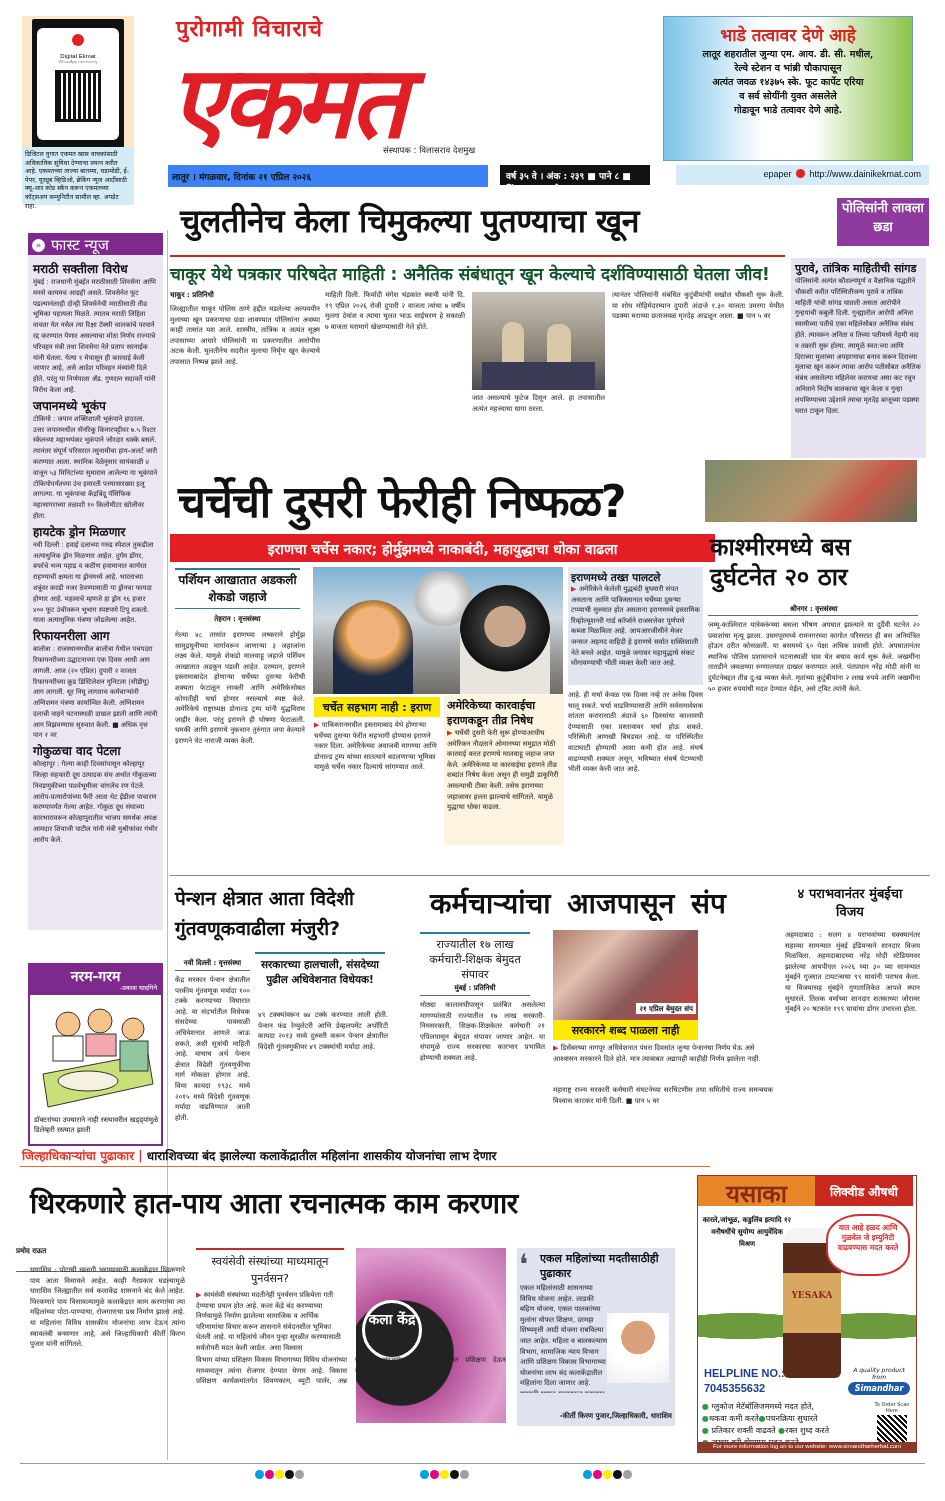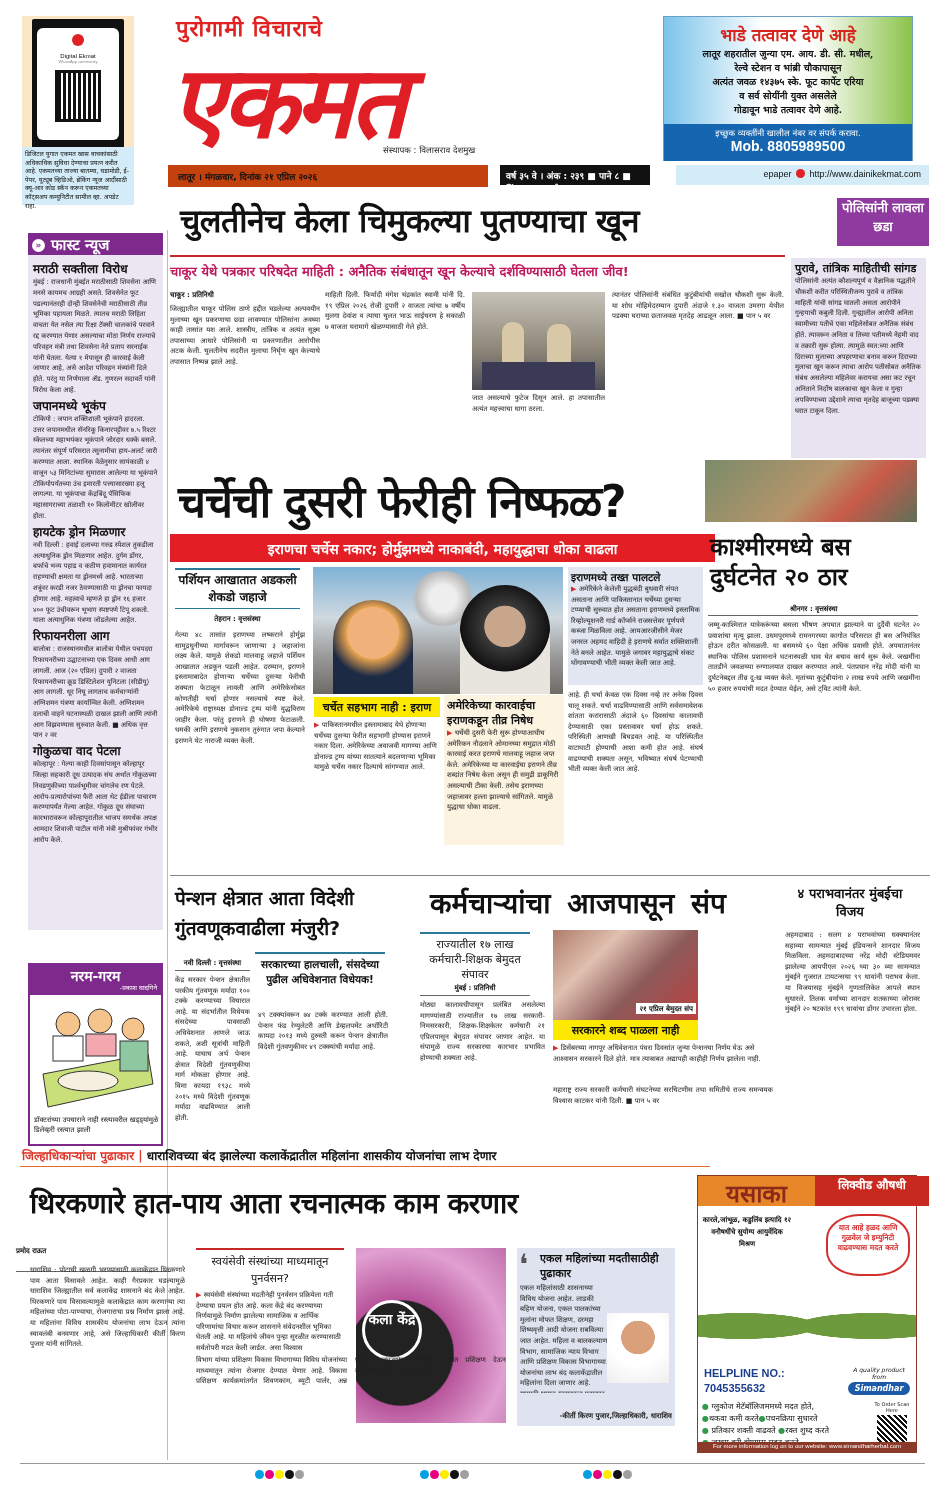--- a/index.html
+++ b/index.html
@@ -10,47 +10,47 @@
 .hb{font-weight:bold;color:#111;font-family:"DejaVu Sans",sans-serif}
 
 #qr-box{left:22px;top:16px;width:112px;height:138px;background:#fbe7c5}
 #qr-inner{left:10px;top:3px;width:92px;height:133px;background:#111;border-radius:2px}
 #qr-card{left:5px;top:9px;width:82px;height:112px;background:#fff;border-radius:6px}
 #qr-caption{left:22px;top:147px;width:112px;height:58px;background:#d4ecf7;padding:3px;font-size:6.3px;line-height:8.6px}
 
 #tagline{left:176px;top:12px;font-size:22px;font-weight:bold;color:#e02222;letter-spacing:1px;font-family:"DejaVu Sans",sans-serif}
 #logo{left:170px;top:52px;font-size:100px;font-weight:bold;color:#e01e26;font-style:italic;letter-spacing:-4px;line-height:100px;font-family:"DejaVu Serif",serif}
 #founder{left:383px;top:144px;font-size:8.5px;color:#222}
-#dateline{left:168px;top:165px;width:320px;height:22px;background:#c2410c;font-size:9px;padding:5px 10px;font-weight:bold}
+#dateline{left:168px;top:165px;width:320px;height:22px;background:#3b82f6;font-size:9px;padding:5px 4px;font-weight:bold}
 #issue{left:500px;top:165px;width:150px;height:20px;background:#111;color:#fff;font-size:9px;padding:4px 6px;font-weight:bold}
 #epaper{left:676px;top:165px;width:253px;height:20px;background:#d4ecf7;font-size:9px;padding:4px 8px;text-align:right;font-family:"Liberation Sans",sans-serif}
 
 #rent-ad{left:663px;top:16px;width:250px;height:145px;border:1px solid #6aa0c8;background:linear-gradient(90deg,#7bc4ea 0%,#fff 40%,#fff 60%,#8bc34a 100%)}
 #rent-title{left:0;top:6px;width:100%;text-align:center;color:#d7261d;font-weight:bold;font-size:17px}
 #rent-body{left:0;top:30px;width:100%;text-align:center;font-size:9.5px;line-height:14px;font-weight:bold;font-family:"DejaVu Serif",serif}
 #rent-foot{left:0;top:107px;width:100%;height:37px;background:#1565b0;color:#fff;text-align:center}
 #rent-foot .a{font-size:8.5px;padding-top:3px}
 #rent-foot .b{font-size:14px;font-weight:bold;font-family:"Liberation Sans",sans-serif}
 
-#fast-head{left:28px;top:233px;width:135px;height:34px;background:#7d2a8c;color:#fff;font-size:15px;font-weight:bold;padding:1px 4px}
+#fast-head{left:28px;top:233px;width:135px;height:34px;background:#7d2a8c;color:#fff;font-size:15px;font-weight:normal;padding:1px 4px}
 #fast-head .ic{display:inline-block;width:13px;height:13px;border-radius:50%;background:#fff;color:#7d2a8c;font-size:9px;text-align:center;line-height:13px;margin-right:6px;vertical-align:2px}
 #fast-body{left:28px;top:255px;width:135px;height:675px;background:#ece6f3;padding:4px 5px}
 .fn-h{font-size:12px;font-weight:bold;margin-top:3px;line-height:15px}
 .fn-t{font-size:6.8px;line-height:10.8px;color:#222}
 
 #cartoon{left:28px;top:963px;width:135px;height:183px;border:2px solid #7d2a8c;background:#fff}
 #cartoon-head{left:0;top:0;width:100%;height:30px;background:#7d2a8c;color:#fff}
 #cartoon-title{left:0;top:1px;width:100%;text-align:center;font-size:14px;font-weight:bold}
 #cartoon-author{right:4px;top:18px;font-size:6.5px}
 #cartoon-cap{left:4px;top:150px;width:125px;font-size:7px;line-height:10px}
 
 #h1{left:180px;top:198px;font-size:32px;font-weight:bold;letter-spacing:-0.5px;font-family:"DejaVu Sans",sans-serif}
 #h1-tag{left:837px;top:198px;width:92px;height:48px;background:#8e3a9e;color:#fff;text-align:center;font-size:13px;font-weight:bold;line-height:19px}
 #h1-rule{left:170px;top:255px;width:615px;height:2px;background:#c62828}
-#h1-sub{left:170px;top:262px;width:615px;font-size:13px;color:#be185d;font-weight:bold}
+#h1-sub{left:170px;top:262px;width:615px;font-size:17px;color:#14532d;font-weight:bold}
 #s1-byline{left:330px;top:290px;font-size:7px;font-weight:bold}
 #s1-photo{left:472px;top:292px;width:133px;height:98px;background:linear-gradient(180deg,#c7c2b9,#8c8577 60%,#4a4a55)}
 #side-box{left:791px;top:258px;width:135px;height:200px;background:#e8e3f0;padding:4px}
 #side-box .h{font-size:11px;font-weight:bold;line-height:14px}
 
 #h2{left:178px;top:470px;font-size:44px;font-weight:bold;letter-spacing:-1px;font-family:"DejaVu Sans",sans-serif}
 #h2-sub{left:170px;top:534px;width:545px;height:28px;background:#e31e24;color:#fff;text-align:center;font-size:14px;font-weight:bold;padding-top:5px}
 #kash-photo{left:705px;top:460px;width:212px;height:62px;background:linear-gradient(135deg,#7a8c6a,#b6946a 50%,#c85a4a 70%,#5e7058)}
 #kash-h{left:710px;top:532px;font-size:24px;font-weight:bold;line-height:30px;font-family:"DejaVu Sans",sans-serif}
 #kash-by{left:790px;top:604px;font-size:7px;font-weight:bold}
@@ -83,21 +83,21 @@
 #bot-by{left:16px;top:1246px;width:155px;font-size:7px;font-weight:bold;border-bottom:1px solid #666;padding-bottom:16px}
 #vol-h{left:196px;top:1248px;width:148px;text-align:center;font-size:11px;line-height:17px;border-top:2px solid #c62828;padding-top:3px}
 #kala-photo{left:356px;top:1248px;width:150px;height:175px;background:radial-gradient(circle at 30% 60%,#222 35%,#b7539a 36%,#e0a0d0 70%,#c06fae)}
 #kala-label{left:362px;top:1300px;width:60px;height:60px;border-radius:50%;border:3px solid #fff;color:#fff;font-size:14px;font-weight:bold;text-align:center;line-height:26px;padding-top:3px}
 #ekal-box{left:517px;top:1248px;width:158px;height:178px;background:#dfe3ef;padding:3px}
 #ekal-h{font-size:11px;font-weight:bold;line-height:15px;padding-left:20px}
 #ekal-photo{left:90px;top:65px;width:62px;height:70px;background:radial-gradient(circle at 50% 35%,#d9a07a 30%,#fff 31%,#fff 50%,#eee)}
 
 #yes-ad{left:697px;top:1175px;width:220px;height:278px;border:1px solid #8b3a2a;background:#fff}
 #yes-logo{left:0;top:0;width:117px;height:30px;background:#e8872a;color:#8b2a1a;font-size:24px;font-weight:bold;text-align:center;font-family:"DejaVu Serif",serif}
-#yes-tag{left:117px;top:0;width:114px;height:30px;background:#c8291f;color:#fff;font-size:12px;font-weight:bold;text-align:center;}
+#yes-tag{left:117px;top:0;width:98px;height:30px;background:#c8291f;color:#fff;font-size:12px;font-weight:bold;text-align:center;padding-top:7px}
 #yes-desc{left:4px;top:38px;width:90px;font-size:7px;line-height:12px;font-weight:bold;text-align:center}
 #yes-burst{left:128px;top:38px;width:84px;height:62px;background:#fff;border:2px solid #d32f2f;border-radius:40%;color:#d32f2f;font-size:7.5px;font-weight:bold;text-align:center;padding-top:7px;line-height:10px}
 #yes-bottle{left:85px;top:52px;width:58px;height:150px;background:linear-gradient(180deg,#f5f5f5 0 10%,#5a2a1a 10% 30%,#d9a860 30% 70%,#5a2a1a 70%);border-radius:14px 14px 6px 6px}
 #yes-leaves{left:0;top:120px;width:218px;height:60px;background:radial-gradient(ellipse at 20% 50%,#6c9a3c 30%,transparent 31%),radial-gradient(ellipse at 80% 50%,#6c9a3c 30%,transparent 31%)}
 #yes-help{left:6px;top:190px;color:#1a3e8c;font-size:11px;font-weight:bold;line-height:15px;font-family:"Liberation Sans",sans-serif}
 #yes-brand{left:150px;top:190px;width:62px;font-size:6px;text-align:center;font-style:italic}
 #yes-brand .pill{background:#1d5aa8;color:#fff;font-size:8px;border-radius:10px;padding:2px 0;margin-top:2px;font-style:italic;font-weight:bold}
 #yes-bullets{left:4px;top:225px;width:160px;font-size:8px;line-height:12px}
 #yes-bullets .dot{color:#2e9a4a}
 #yes-qr{left:173px;top:225px;width:42px;height:40px;font-size:5px;text-align:center}
@@ -136,24 +136,20 @@
 
 <div class="abs" id="rent-ad">
   <div class="abs" id="rent-title">भाडे तत्वावर देणे आहे</div>
   <div class="abs" id="rent-body">
     <div>लातूर शहरातील जुन्या एम. आय. डी. सी. मधील,</div>
     <div>रेल्वे स्टेशन व भांब्री चौकापासून</div>
     <div>अत्यंत जवळ १४३७५ स्के. फूट कार्पेट एरिया</div>
     <div>व सर्व सोयींनी युक्त असलेले</div>
     <div>गोडावून भाडे तत्वावर देणे आहे.</div>
   </div>
-  <div class="abs" id="rent-foot">
-    <div class="a">इच्छुक व्यक्तींनी खालील नंबर वर संपर्क करावा.</div>
-    <div class="b">Mob. 8805989500</div>
-  </div>
 </div>
 
 <div class="abs" id="fast-head">
   <span class="ic">»</span><span>फास्ट न्यूज</span>
 </div>
 <div class="abs" id="fast-body">
   <div>
     <div class="fn-h">मराठी सक्तीला विरोध</div>
     <div class="fn-t">मुंबई : राजधानी मुंबईत मराठीसाठी शिवसेना आणि मनसे कायमच आग्रही असते. शिवसेनेत फूट पडल्यानंतरही दोन्ही शिवसेनेची मराठीसाठी तीव्र भूमिका पहायला मिळते. त्यातच मराठी लिहिता वाचता येत नसेल त्या रिक्षा टॅक्सी चालकांचे परवाने रद्द करण्यात येणार असल्याचा मोठा निर्णय राज्याचे परिवहन मंत्री तथा शिवसेना नेते प्रताप सरनाईक यांनी घेतला. येत्या १ मेपासून ही कारवाई केली जाणार आहे, असे आदेश परिवहन मंत्र्यांनी दिले होते. परंतु या निर्णयाला ॲड. गुणरत्न सदावर्ते यांनी विरोध केला आहे.</div>
   </div>
@@ -292,20 +288,23 @@
   <div class="abs" id="ekal-photo"></div>
   <div class="txtS" style="width:88px;height:110px;margin-top:2px">एकल महिलांसाठी शासनाच्या विविध योजना आहेत. लाडकी बहिण योजना, एकल पालकांच्या मुलांना मोफत शिक्षण, दरमहा शिष्यवृत्ती आदी योजना राबविल्या जात आहेत. महिला व बालकल्याण विभाग, सामाजिक न्याय विभाग आणि प्रशिक्षण विकास विभागाच्या योजनांचा लाभ बंद कलाकेंद्रातील महिलांना दिला जाणार आहे. यासाठी शासन स्तरावरून पुढाकार घेतला जात आहे.</div>
   <div class="txtS" style="text-align:right;font-weight:bold;margin-top:18px">-कीर्ती किरण पुजार,जिल्हाधिकारी, धाराशिव</div>
 </div>
 
 <div class="abs" id="yes-ad">
   <div class="abs" id="yes-logo">यसाका</div>
   <div class="abs" id="yes-tag">लिक्वीड औषधी</div>
   <div class="abs" id="yes-desc">कारले,जांभूळ, कडुलिंब इत्यादि १२ वनौषधींचे सुयोग्य आयुर्वेदिक मिश्रण</div>
   <div class="abs" id="yes-leaves"></div>
+  <div class="abs" id="yes-bottle">
+    <div style="margin-top:62px;text-align:center;color:#8b2a1a;font-size:9px;font-weight:bold;font-family:'DejaVu Serif',serif">YESAKA</div>
+  </div>
   <div class="abs" id="yes-burst">यात आहे हळद आणि गुळवेल जे इम्युनिटी वाढवण्यास मदत करते</div>
   <div class="abs" id="yes-help">
     <div>HELPLINE NO.:</div>
     <div>7045355632</div>
   </div>
   <div class="abs" id="yes-brand">
     <div>A quality product from</div>
     <div class="pill">Simandhar</div>
   </div>
   <div class="abs" id="yes-bullets">

